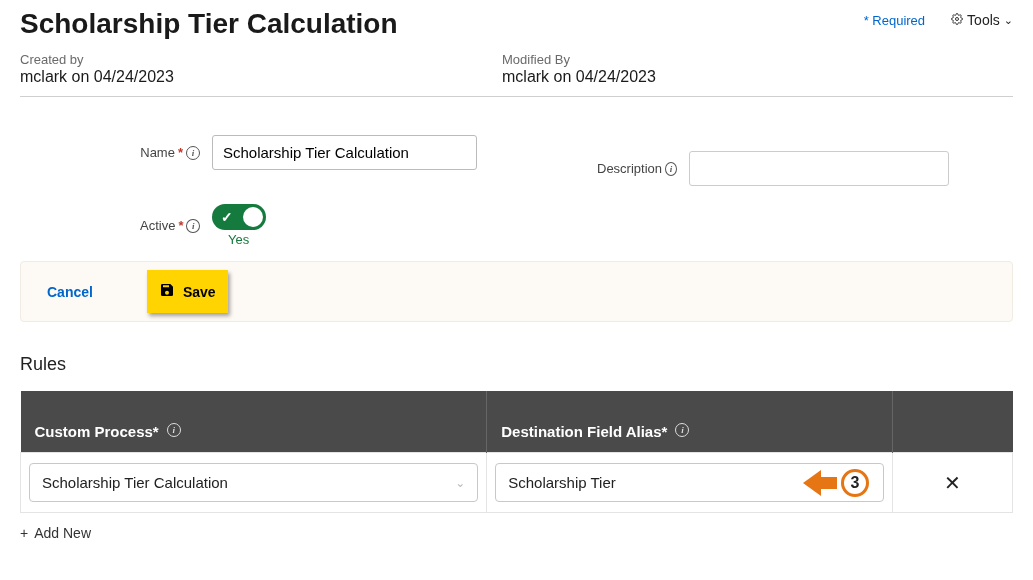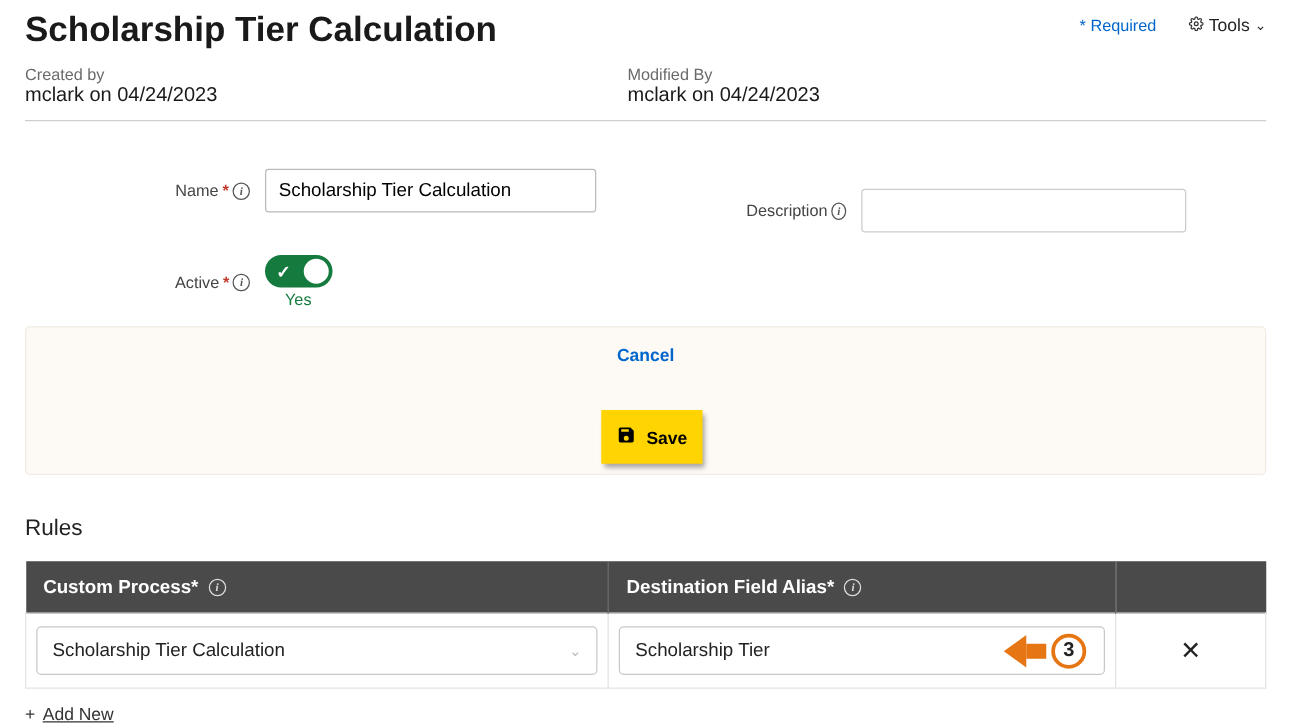--- a/index.html
+++ b/index.html
@@ -45,40 +45,39 @@
     width: 54px; height: 26px; background: #157a3e; border-radius: 14px; position: relative; cursor: pointer;
     display: flex; align-items: center;
   }
   .toggle .check { position: absolute; left: 9px; color: #fff; font-size: 14px; font-weight: bold; }
   .toggle .knob { width: 20px; height: 20px; background: #fff; border-radius: 50%; position: absolute; right: 3px; }
   .toggle-text { color: #157a3e; font-size: 13px; margin-left: 16px; }
 
   .action-bar {
     background: #fdf9f4; border-radius: 4px; padding: 8px 12px; display: flex; align-items: center; gap: 30px;
     border: 1px solid #f0ece4;
-    flex-direction: column;
   }
   .cancel-btn { color: #0066cc; font-weight: 700; background: none; border: none; font-size: 14px; cursor: pointer; padding: 6px 14px;}
   .save-btn {
     background: #ffd400; border: none; font-weight: 700; font-size: 14px; padding: 12px 12px;
     display: flex; align-items: center; gap: 8px; box-shadow: 2px 3px 4px rgba(0,0,0,0.35); cursor: pointer;
     margin-left: 10px;
   }
   .save-icon svg { width: 16px; height: 16px; }
 
   .rules-heading { font-size: 18px; font-weight: 400; margin: 32px 0 16px 0; }
 
   table.rules { width: 100%; border-collapse: collapse; }
   table.rules th {
     background: #4a4a4a; color: #fff; text-align: left; padding: 12px 14px; font-size: 15px; font-weight: 600;
     border-right: 1px solid #666;
   }
   table.rules th:last-child { border-right: none; width: 120px;}
   table.rules td { padding: 10px 8px; border: 1px solid #e4e4e4; vertical-align: middle; }
-  .th-inner { display: flex; align-items: center; gap: 8px; }
+  .th-inner { display: flex; align-items: flex-start; gap: 8px; margin-top: 20px; }
   .th-info { border-color: #ddd; color: #ddd; }
 
   .select-box {
     border: 1px solid #c8c8c8; border-radius: 4px; padding: 10px 12px; font-size: 15px; width: 100%;
     display: flex; justify-content: space-between; align-items: center; background: #fff; cursor: pointer;
     position: relative;
   }
   .select-chev { color: #bbb; font-size: 12px; }
 
   .callout {
@@ -91,21 +90,21 @@
   }
   .arrow-body { width: 16px; height: 12px; background: #e67514; }
   .circ3 {
     width: 28px; height: 28px; border: 3px solid #e67514; border-radius: 50%; display: flex;
     align-items: center; justify-content: center; font-weight: 800; color: #222; font-size: 16px; background: #fff;
     margin-left: 4px;
   }
 
   .remove-x { font-size: 20px; text-align: center; cursor: pointer; font-weight: 400; color:#222;}
   .add-new { margin-top: 12px; display: inline-flex; align-items: center; gap: 6px; color: #333; font-size: 14px; cursor: pointer;}
-  .add-new span.u { text-decoration: underline; }
+  .add-new span.u { }
 </style>
 </head>
 <body>
 
 
 
 <div class="top-row">
   <div>
     <h1 class="page-title">Scholarship Tier Calculation</h1>
   </div>

